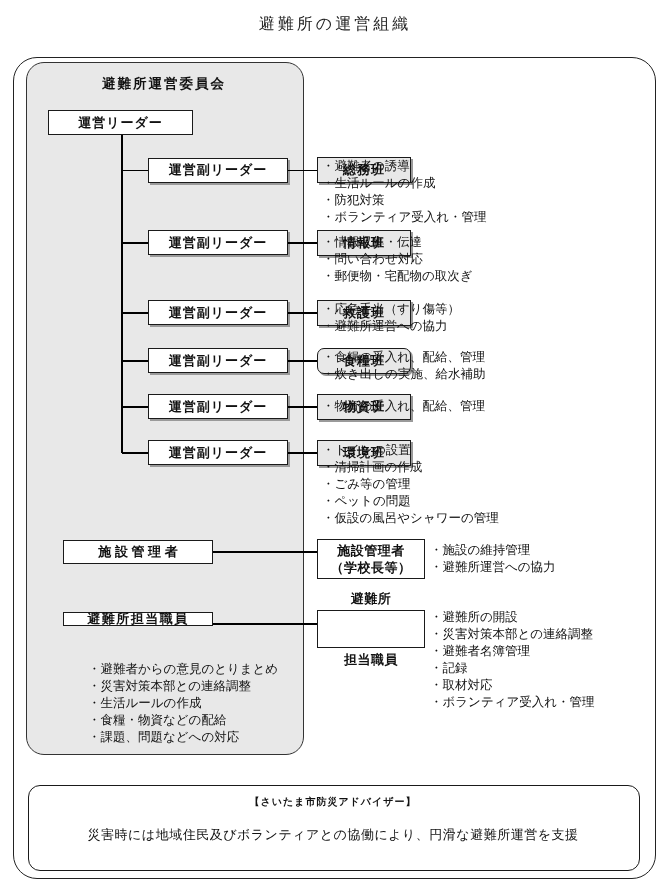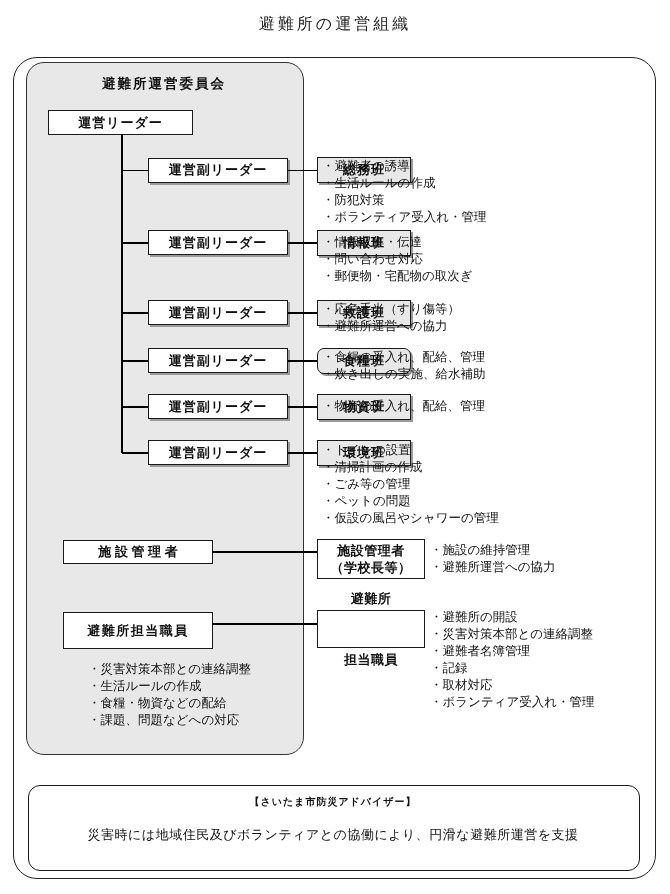--- a/index.html
+++ b/index.html
@@ -156,38 +156,39 @@
   <div class="hline" style="left:213px;top:551px;width:104px;"></div>
   <div class="node twoline abs" style="left:317px;top:539px;width:108px;height:40px;">
     <span>施設管理者</span>
     <span>（学校長等）</span>
   </div>
   <div class="duties" style="left:430px;top:542px;">
       <div>・施設の維持管理</div>
       <div>・避難所運営への協力</div>
     </div>
 
-  <div class="node abs" style="left:63px;top:612px;width:150px;height:37px;letter-spacing:1.5px;">
+  <div class="node abs" style="left:63px;top:612px;width:150px;height:14px;letter-spacing:1.5px;">
     <span>避難所担当職員</span>
   </div>
   <div class="hline" style="left:213px;top:623px;width:104px;"></div>
   <div class="node twoline abs" style="left:317px;top:610px;width:108px;height:38px;gap:44px;">
     <span>避難所</span>
     <span>担当職員</span>
   </div>
   <div class="duties" style="left:430px;top:609px;">
       <div>・避難所の開設</div>
       <div>・災害対策本部との連絡調整</div>
       <div>・避難者名簿管理</div>
       <div>・記録</div>
       <div>・取材対応</div>
       <div>・ボランティア受入れ・管理</div>
     </div>
 
   <div class="duties" style="left:88px;top:661px;">
+      <div>・避難者からの意見のとりまとめ</div>
       <div>・災害対策本部との連絡調整</div>
       <div>・生活ルールの作成</div>
       <div>・食糧・物資などの配給</div>
       <div>・課題、問題などへの対応</div>
     </div>
 
   <div id="advisor-box" class="abs"></div>
   <div id="advisor-heading" class="abs">【さいたま市防災アドバイザー】</div>
   <div id="advisor-body" class="abs">災害時には地域住民及びボランティアとの協働により、円滑な避難所運営を支援</div>
 

